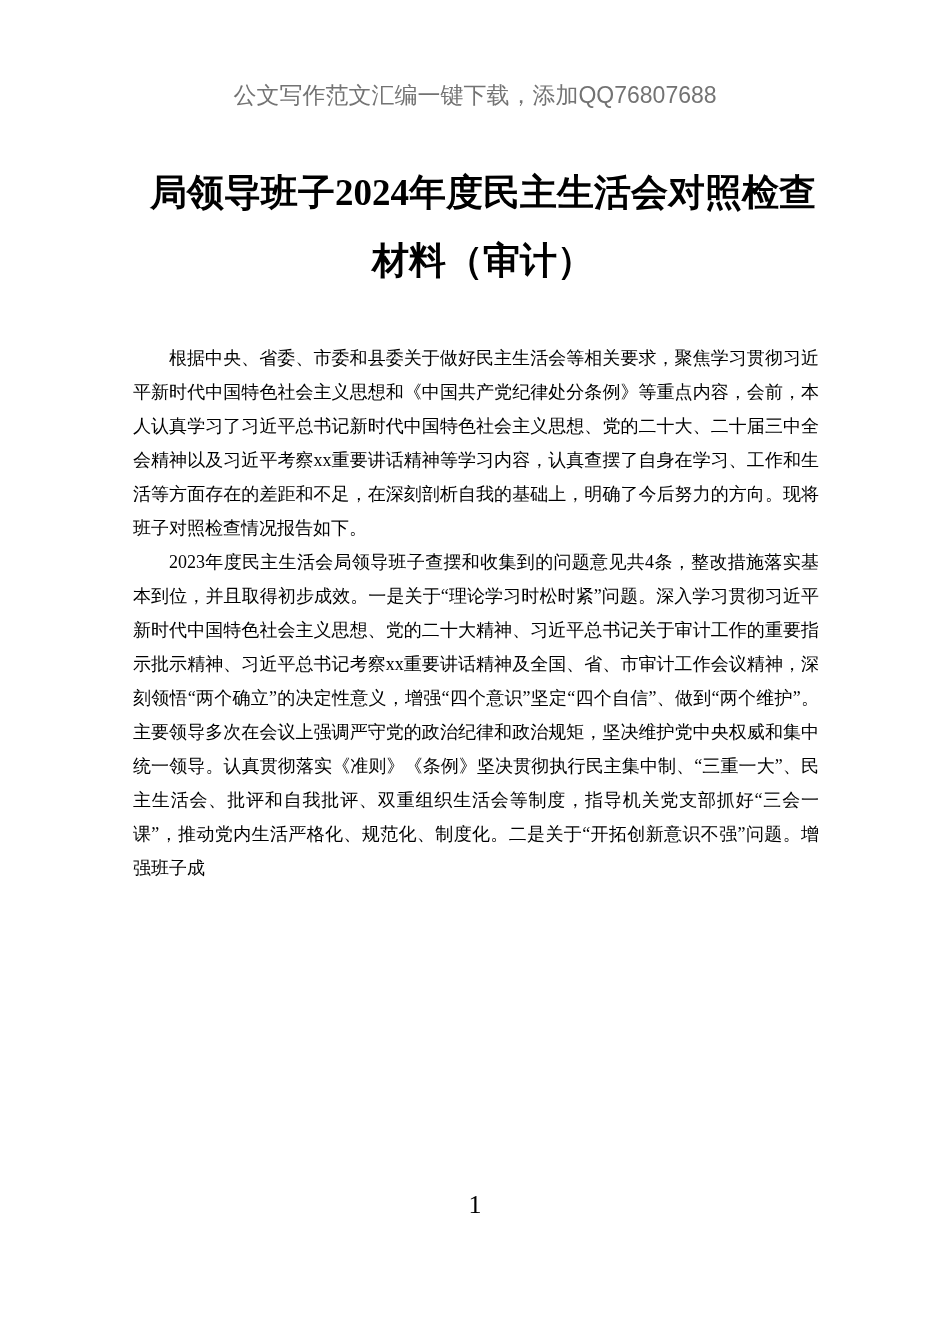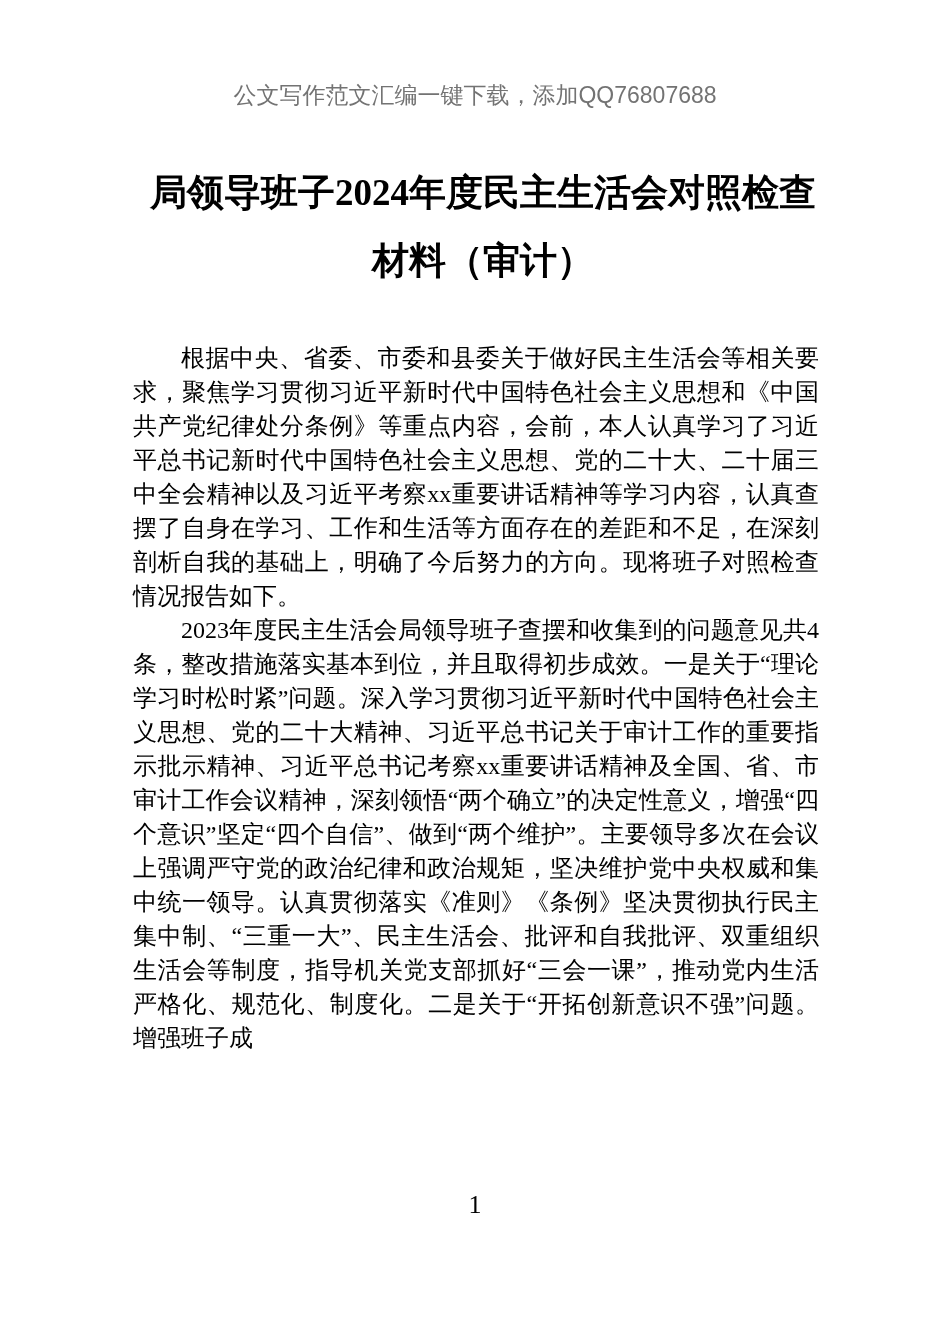--- a/index.html
+++ b/index.html
@@ -40,21 +40,21 @@
     color: #000000;
   }
   .title .title-line {
     display: block;
   }
   .body-text {
     position: absolute;
     top: 341px;
     left: 133px;
     width: 686px;
-    font-size: 24px;
+    font-size: 18px;
     line-height: 34px;
     text-align: justify;
     text-justify: inter-ideograph;
     color: #000000;
   }
   .body-text p {
     margin: 0;
     padding: 0;
     text-indent: 2em;
   }

